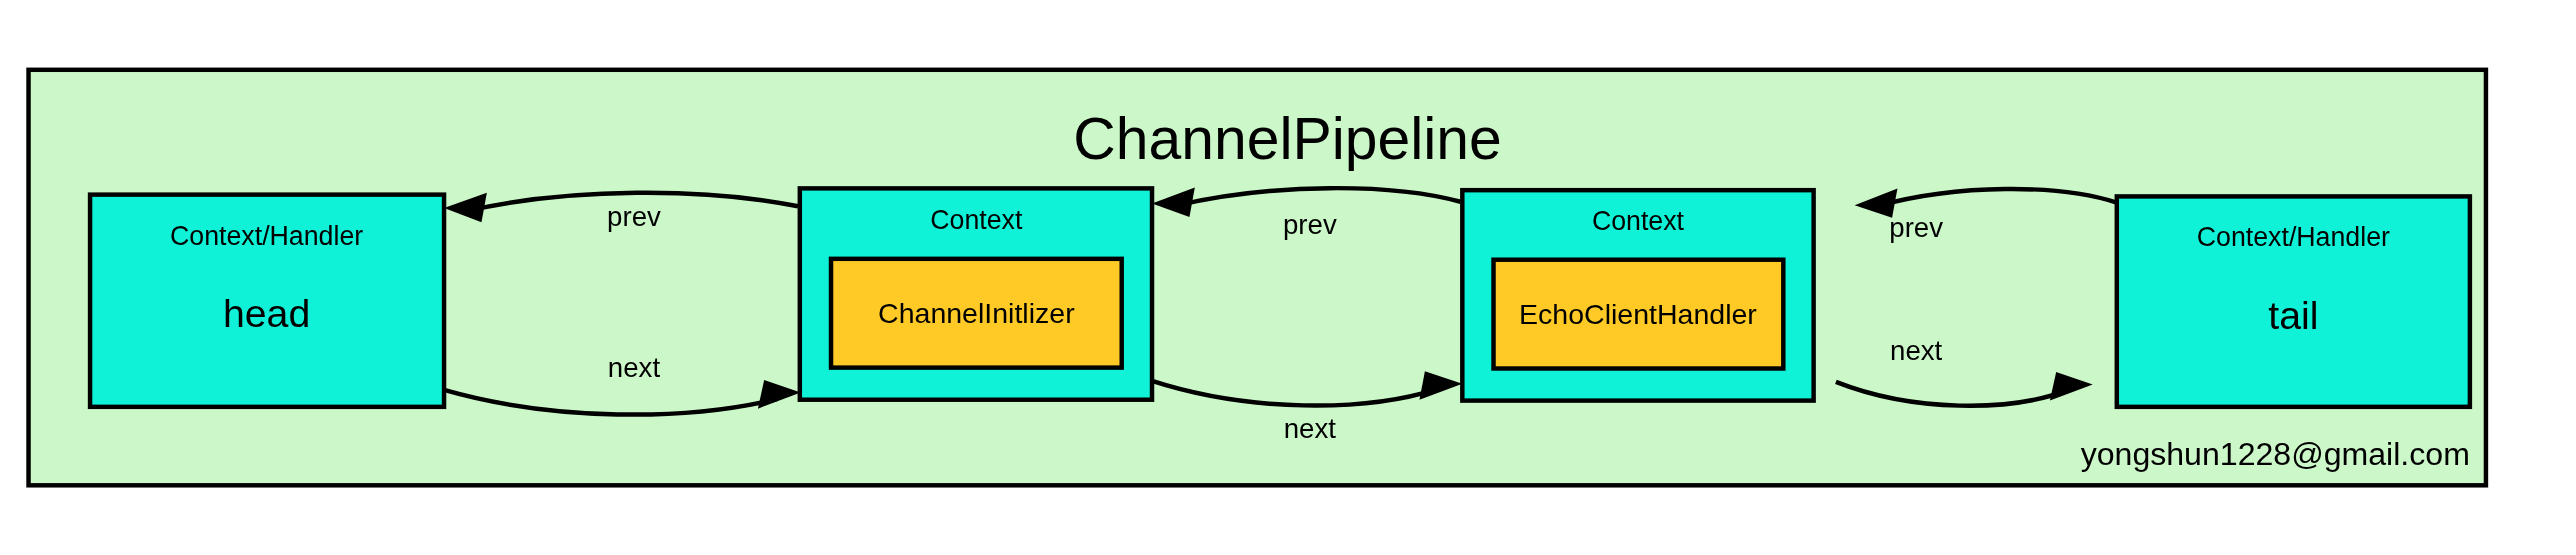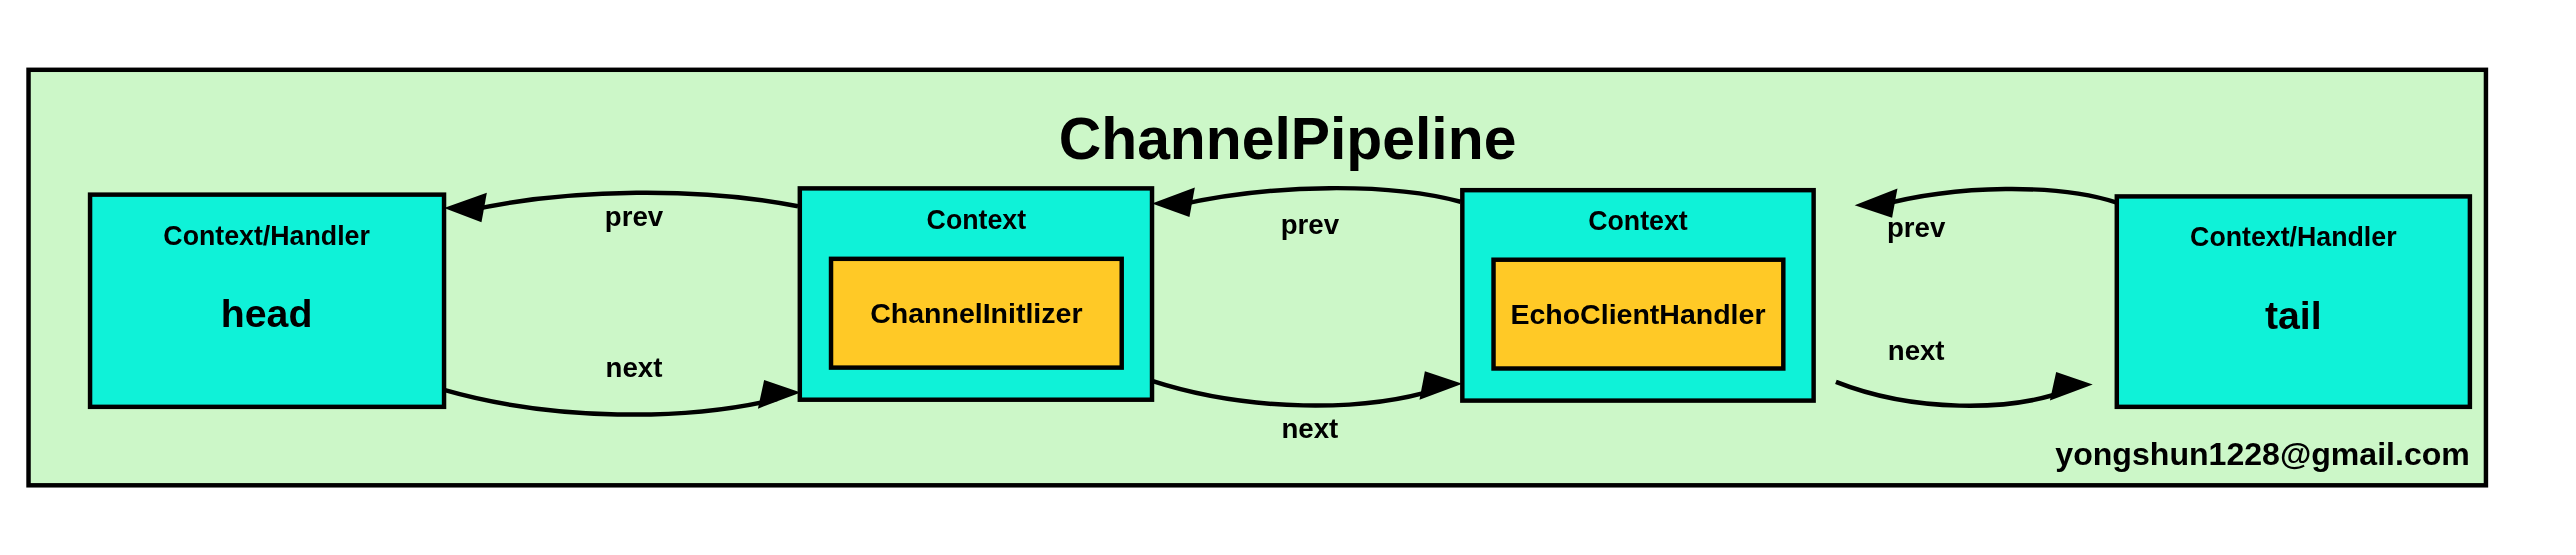--- a/index.html
+++ b/index.html
@@ -11,21 +11,20 @@
     width: 2576px;
     height: 556px;
     font-family: "Liberation Sans", sans-serif;
     overflow: hidden;
   }
   #stage {
     position: relative;
     width: 2576px;
     height: 392px;
     background: #ffffff;
-    font-weight: bold;
   }
   #diagram-svg {
     display: block;
     width: 2576px;
     height: 556px;
   }
   .pipeline-bg {
     fill: #ccf7c8;
     stroke: #000000;
     stroke-width: 5;

